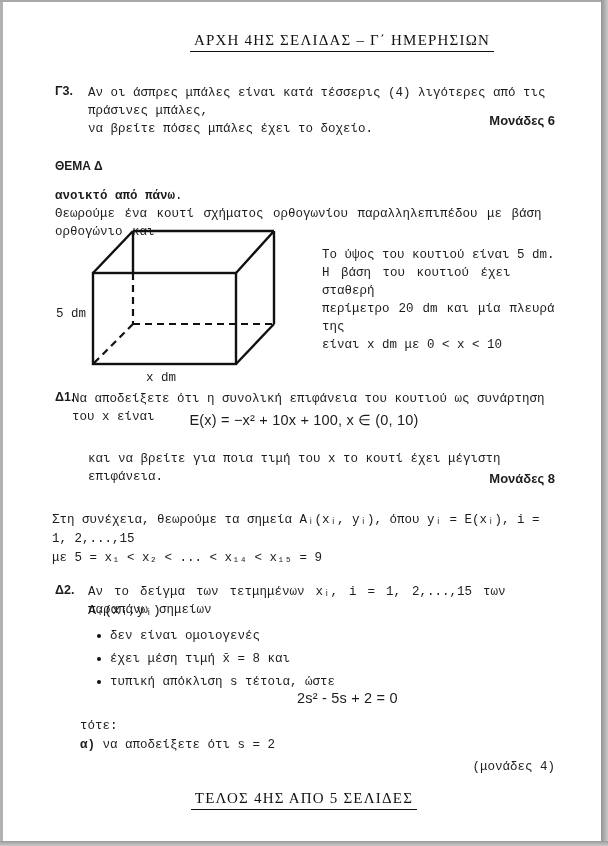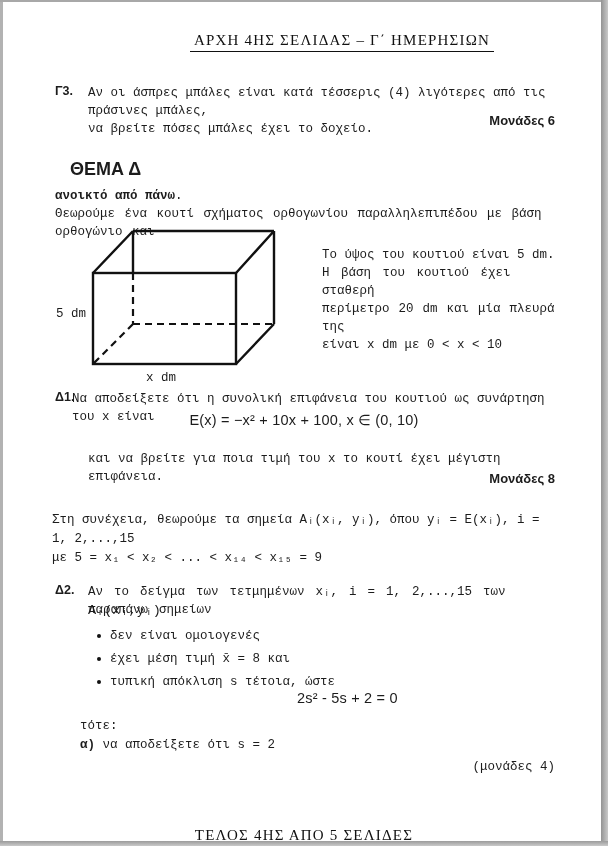--- a/index.html
+++ b/index.html
@@ -33,21 +33,21 @@
     <span class="u">ΑΡΧΗ 4ΗΣ ΣΕΛΙΔΑΣ – Γ΄ ΗΜΕΡΗΣΙΩΝ</span>
   </div>
 
   <div class="abs label" style="left:55px;top:84px;">Γ3.</div>
   <div class="abs body-txt" style="left:88px;top:84px;width:475px;">
     <div>Αν οι άσπρες μπάλες είναι κατά τέσσερις (4) λιγότερες από τις πράσινες μπάλες,</div>
     <div>να βρείτε πόσες μπάλες έχει το δοχείο.</div>
   </div>
   <div class="abs points" style="right:53px;top:113px;">Μονάδες 6</div>
 
-  <div class="abs label" style="left:70px;top:159px;font-size:18px;">ΘΕΜΑ Δ</div>
+  <div class="abs label" style="left:55px;top:159px;font-size:12px;">ΘΕΜΑ Δ</div>
   <div class="abs body-txt" style="left:55px;top:187px;width:502px;">
     <div><span class="bold">ανοικτό από πάνω</span><span>.</span></div>
     <div style="word-spacing:2px;">Θεωρούμε ένα κουτί σχήματος ορθογωνίου παραλληλεπιπέδου με βάση ορθογώνιο και</div>
   </div>
 
   <svg class="abs" style="left:85px;top:226px;" width="200" height="146" viewBox="0 0 200 146">
 
     <g stroke="#111" stroke-width="2.4" fill="none">
       <rect x="8" y="47" width="143" height="91"></rect>
       <path d="M8,47 L48,5 M151,47 L189,5 M48,5 L189,5 M189,5 L189,98 M151,138 L189,98 M48,5 L48,47"></path>
@@ -93,21 +93,21 @@
 
   <div class="abs formula" style="left:297px;top:690px;">2s² - 5s + 2 = 0</div>
 
   <div class="abs body-txt" style="left:80px;top:717px;">τότε:</div>
   <div class="abs body-txt" style="left:80px;top:736px;">
     <span class="bold">α)</span>
     <span>να αποδείξετε ότι s = 2</span>
   </div>
   <div class="abs body-txt" style="right:53px;top:758px;">(μονάδες 4)</div>
 
-  <div class="abs serif-head" style="top:827px;left:0;">
+  <div class="abs serif-head" style="top:790px;left:0;">
     <span class="u">ΤΕΛΟΣ 4ΗΣ ΑΠΟ 5 ΣΕΛΙΔΕΣ</span>
   </div>
 
   <div class="edge edge-left"></div>
   <div class="edge edge-top"></div>
   <div class="edge edge-right"></div>
   <div class="edge edge-bottom"></div>
 </div>
 
 </body></html>

